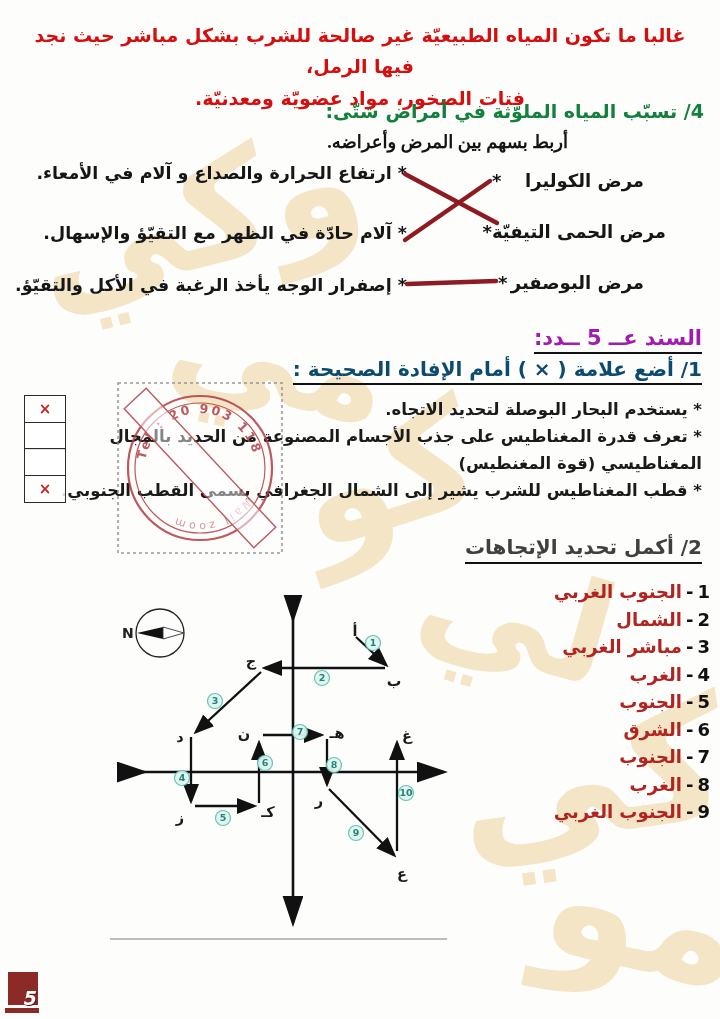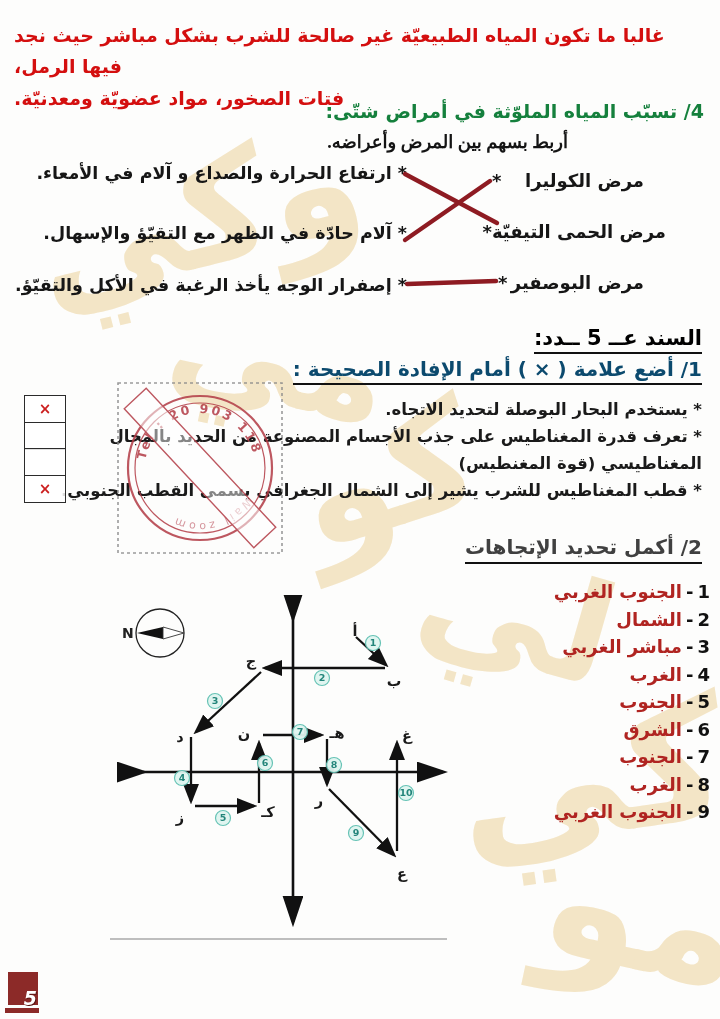--- a/index.html
+++ b/index.html
@@ -8,38 +8,38 @@
     background:#fdfdfc;
     font-family:"DejaVu Sans", sans-serif;
   }
   .abs{position:absolute;}
   
   #watermarks{position:absolute;inset:0;z-index:0;pointer-events:none;}
   .wm{position:absolute;color:#eed7a6;opacity:.62;font-weight:bold;
       font-family:"DejaVu Sans",sans-serif;line-height:1;user-select:none;}
   
   #content{position:absolute;inset:0;z-index:1;}
-  .ar{direction:rtl;text-align:left;font-family:"DejaVu Sans",sans-serif;}
+  .ar{direction:rtl;text-align:center;font-family:"DejaVu Sans",sans-serif;}
   .intro{top:20px;right:14px;left:14px;color:#d40f0f;font-size:19px;
          font-weight:bold;line-height:1.65;}
   .q4-title{top:100px;right:16px;color:#15803d;font-size:19px;font-weight:bold;}
   .q4-sub{top:131px;right:152px;color:#141414;font-size:18px;font-weight:bold;font-family:Liberation Serif, serif;}
   
   .disease-row{position:absolute;display:flex;justify-content:space-between;
       direction:rtl;font-size:18px;font-weight:bold;color:#161616;white-space:nowrap;}
   .disease-row:nth-of-type(1){top:170px;left:492px;width:152px;}
   .disease-row:nth-of-type(2){top:221px;left:516px;width:150px;}
   .disease-row:nth-of-type(3){top:272px;left:498px;width:146px;}
   .symptom-row{position:absolute;right:313px;direction:rtl;text-align:right;
       font-size:17.5px;font-weight:bold;color:#161616;white-space:nowrap;}
   .symptom-row:nth-of-type(1){top:163px;}
   .symptom-row:nth-of-type(2){top:223px;}
   .symptom-row:nth-of-type(3){top:275px;}
   
-  .support-title{top:326px;right:18px;font-size:21px;font-weight:bold;color:#000000;
+  .support-title{top:326px;right:18px;font-size:21px;font-weight:bold;color:#a21caf;
       border-bottom:2.2px solid #111;padding-bottom:2px;}
   .ex1-title{top:357px;right:18px;font-size:20px;font-weight:bold;color:#0c4a6e;
       border-bottom:2.2px solid #111;padding-bottom:2px;}
   .ex2-title{top:535px;right:18px;font-size:20px;font-weight:bold;color:#404040;
       border-bottom:2.2px solid #111;padding-bottom:3px;}
   
   #statements{top:396px;right:18px;width:646px;}
   .statement-line{direction:rtl;text-align:right;font-size:16.5px;font-weight:bold;
       color:#1a1a1a;height:27px;line-height:27px;white-space:nowrap;}
   

